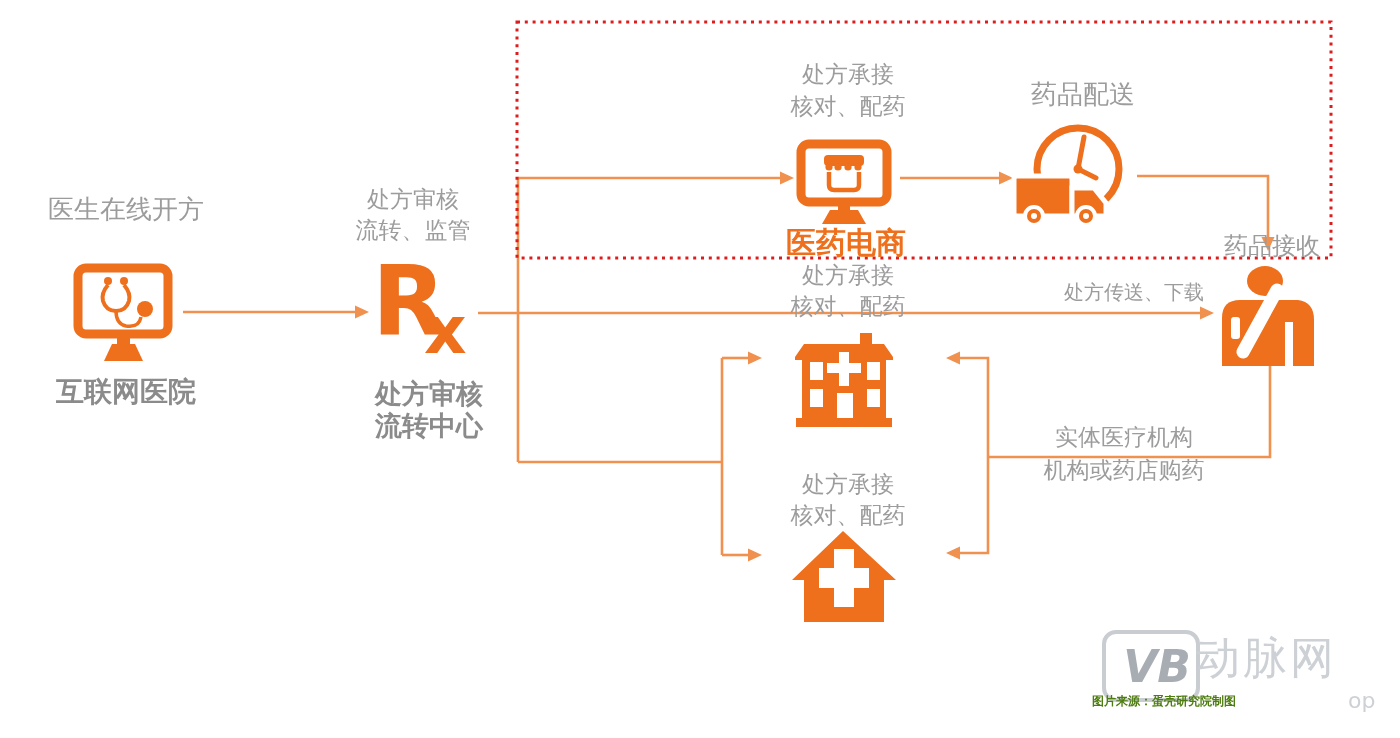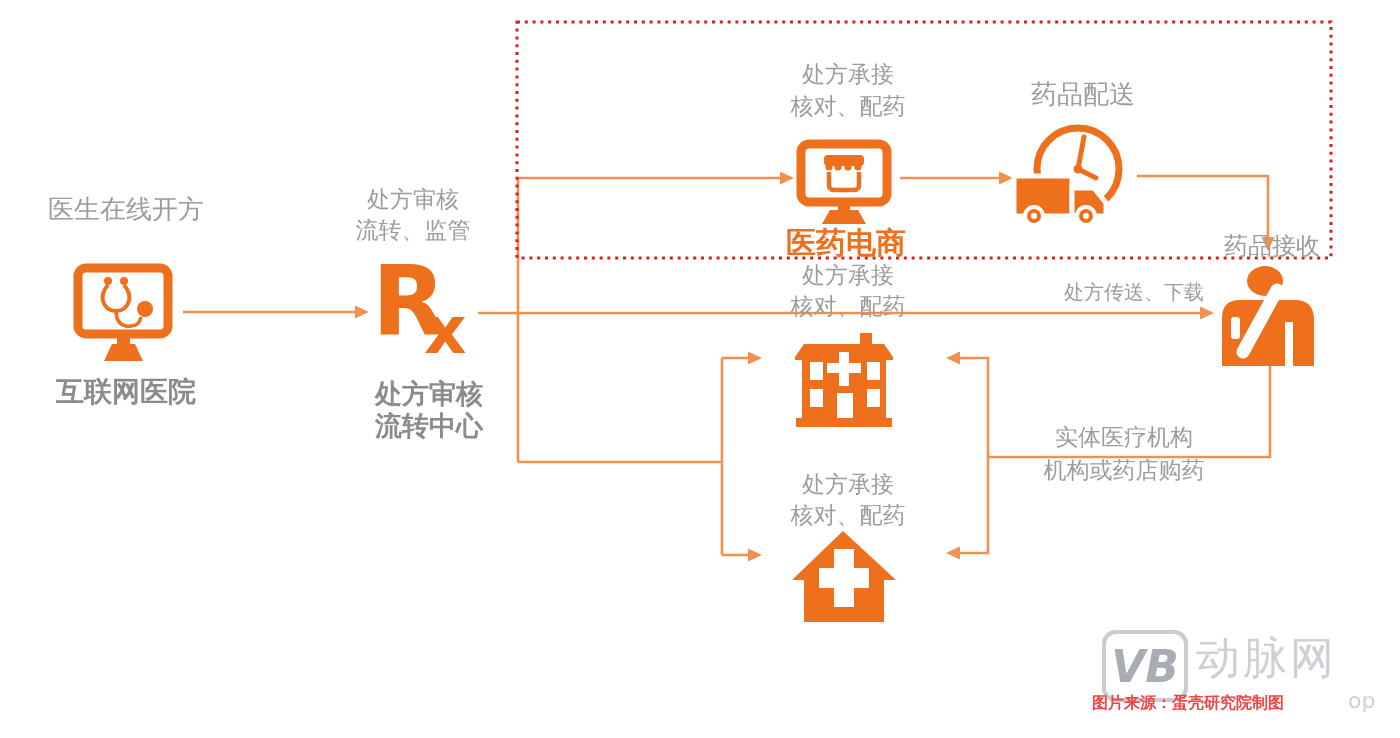--- a/index.html
+++ b/index.html
@@ -5,21 +5,21 @@
   html,body{margin:0;padding:0;background:#ffffff;}
   #canvas{
     position:relative;width:1400px;height:738px;background:#ffffff;overflow:hidden;
     font-family:"DejaVu Sans","Liberation Sans",sans-serif;
   }
   #diagram-svg{position:absolute;left:0;top:0;width:1400px;height:738px;}
   .label{position:absolute;text-align:center;color:#9C9C9C;font-size:23px;line-height:31px;}
   .label.bold{color:#8B8B8B;font-weight:bold;font-size:27px;}
   .label.orange{color:#EE6F1C;font-weight:bold;font-size:30px;}
   .rx-letter{position:absolute;color:#EE6F1C;font-weight:800;line-height:1;}
-  .caption{position:absolute;color:#ef4444;font-weight:bold;font-size:16px;white-space:nowrap;}
+  .caption{position:absolute;color:#4d7c0f;font-weight:bold;font-size:12px;white-space:nowrap;}
   .wm{color:#CDD1D5;position:absolute;}
   .wm-box{width:78px;height:64px;border:4px solid #C9CDD1;border-radius:14px;
     display:flex;align-items:center;justify-content:center;}
   .wm-vb{font-size:44px;font-weight:800;font-style:italic;color:#A8ADB3;}
   .wm-brand{font-size:44px;font-weight:400;letter-spacing:3px;line-height:1;}
   .wm-suffix{font-size:22px;font-weight:normal;}
   .stroke-line{stroke:#F1914F;stroke-width:2.6;fill:none;}
   .arrow-head{fill:#F1914F;stroke:none;}
   .red-dotted{stroke:#DC1D1D;stroke-width:3;fill:none;stroke-dasharray:3 4.8;}
   .ic{fill:#EE6F1C;}
@@ -172,21 +172,21 @@
     <div>处方承接</div>
     <div>核对、配药</div>
   </div>
 
 
   <div class="label" style="left:1008px;top:421px;width:232px;line-height:33px;">
     <div>实体医疗机构</div>
     <div>机构或药店购药</div>
   </div>
 
-  <div class="wm wm-box" style="left:1102px;top:630px;">
+  <div class="wm wm-box" style="left:1102px;top:630px;padding-left:12px;">
     <span class="wm-vb">VB</span>
   </div>
   <div class="wm wm-brand" style="left:1196px;top:636px;">动脉网</div>
   <div class="wm wm-suffix" style="left:1348px;top:688px;">op</div>
 
   <div class="caption" style="left:1092px;top:693px;">图片来源：蛋壳研究院制图</div>
 
 </div>
 
 </body></html>

